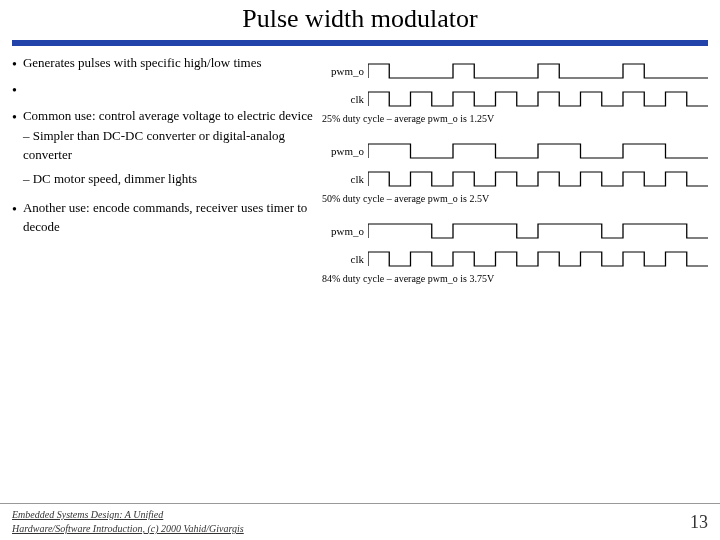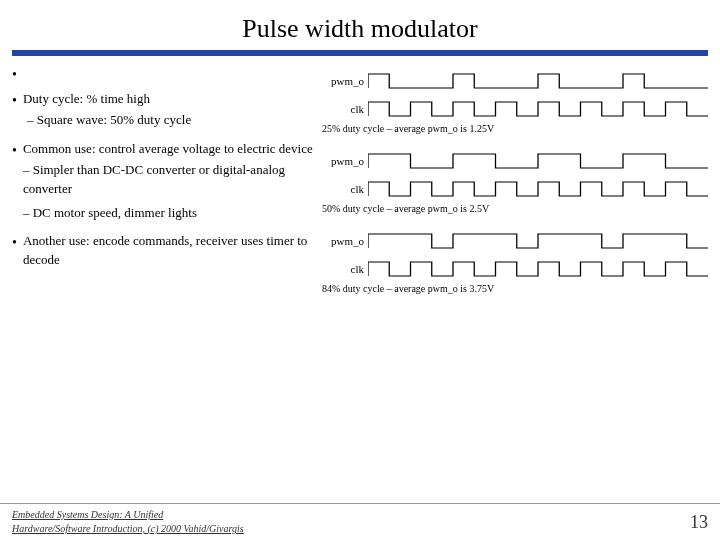--- a/index.html
+++ b/index.html
@@ -16,21 +16,21 @@
     .page {
       width: 720px;
       height: 540px;
       background: #fff;
       display: flex;
       flex-direction: column;
     }
 
     .title-area {
       text-align: center;
-      padding: 14px 0 6px 0;
+      padding: 4px 0 6px 0;
     }
 
     .title-area h1 {
       font-size: 26px;
       font-weight: normal;
       font-family: 'Times New Roman', Times, serif;
     }
 
     .blue-bar {
       height: 6px;
@@ -171,32 +171,26 @@
     <h1>Pulse width modulator</h1>
   </div>
   <div class="blue-bar"></div>
 
   <div class="content-area">
 
     <div class="left-col">
       <ul>
         <li>
           <span class="bullet">•</span>
+          <div>
+            <span>Generates pulses with specific high/low times</span>
+          </div>
         </li>
         <li>
           <span class="bullet">•</span>
-          <div>
-            <span>Duty cycle: % time high</span>
-            <ul class="sub-list">
-              <li>
-                <span class="dash"></span>
-                <span>– Square wave: 50% duty cycle</span>
-              </li>
-            </ul>
-          </div>
         </li>
         <li>
           <span class="bullet">•</span>
           <div>
             <span>Common use: control average voltage to electric device</span>
             <ul class="sub-list">
               <li>
                 <span>– Simpler than DC-DC converter or digital-analog converter</span>
               </li>
               <li>

